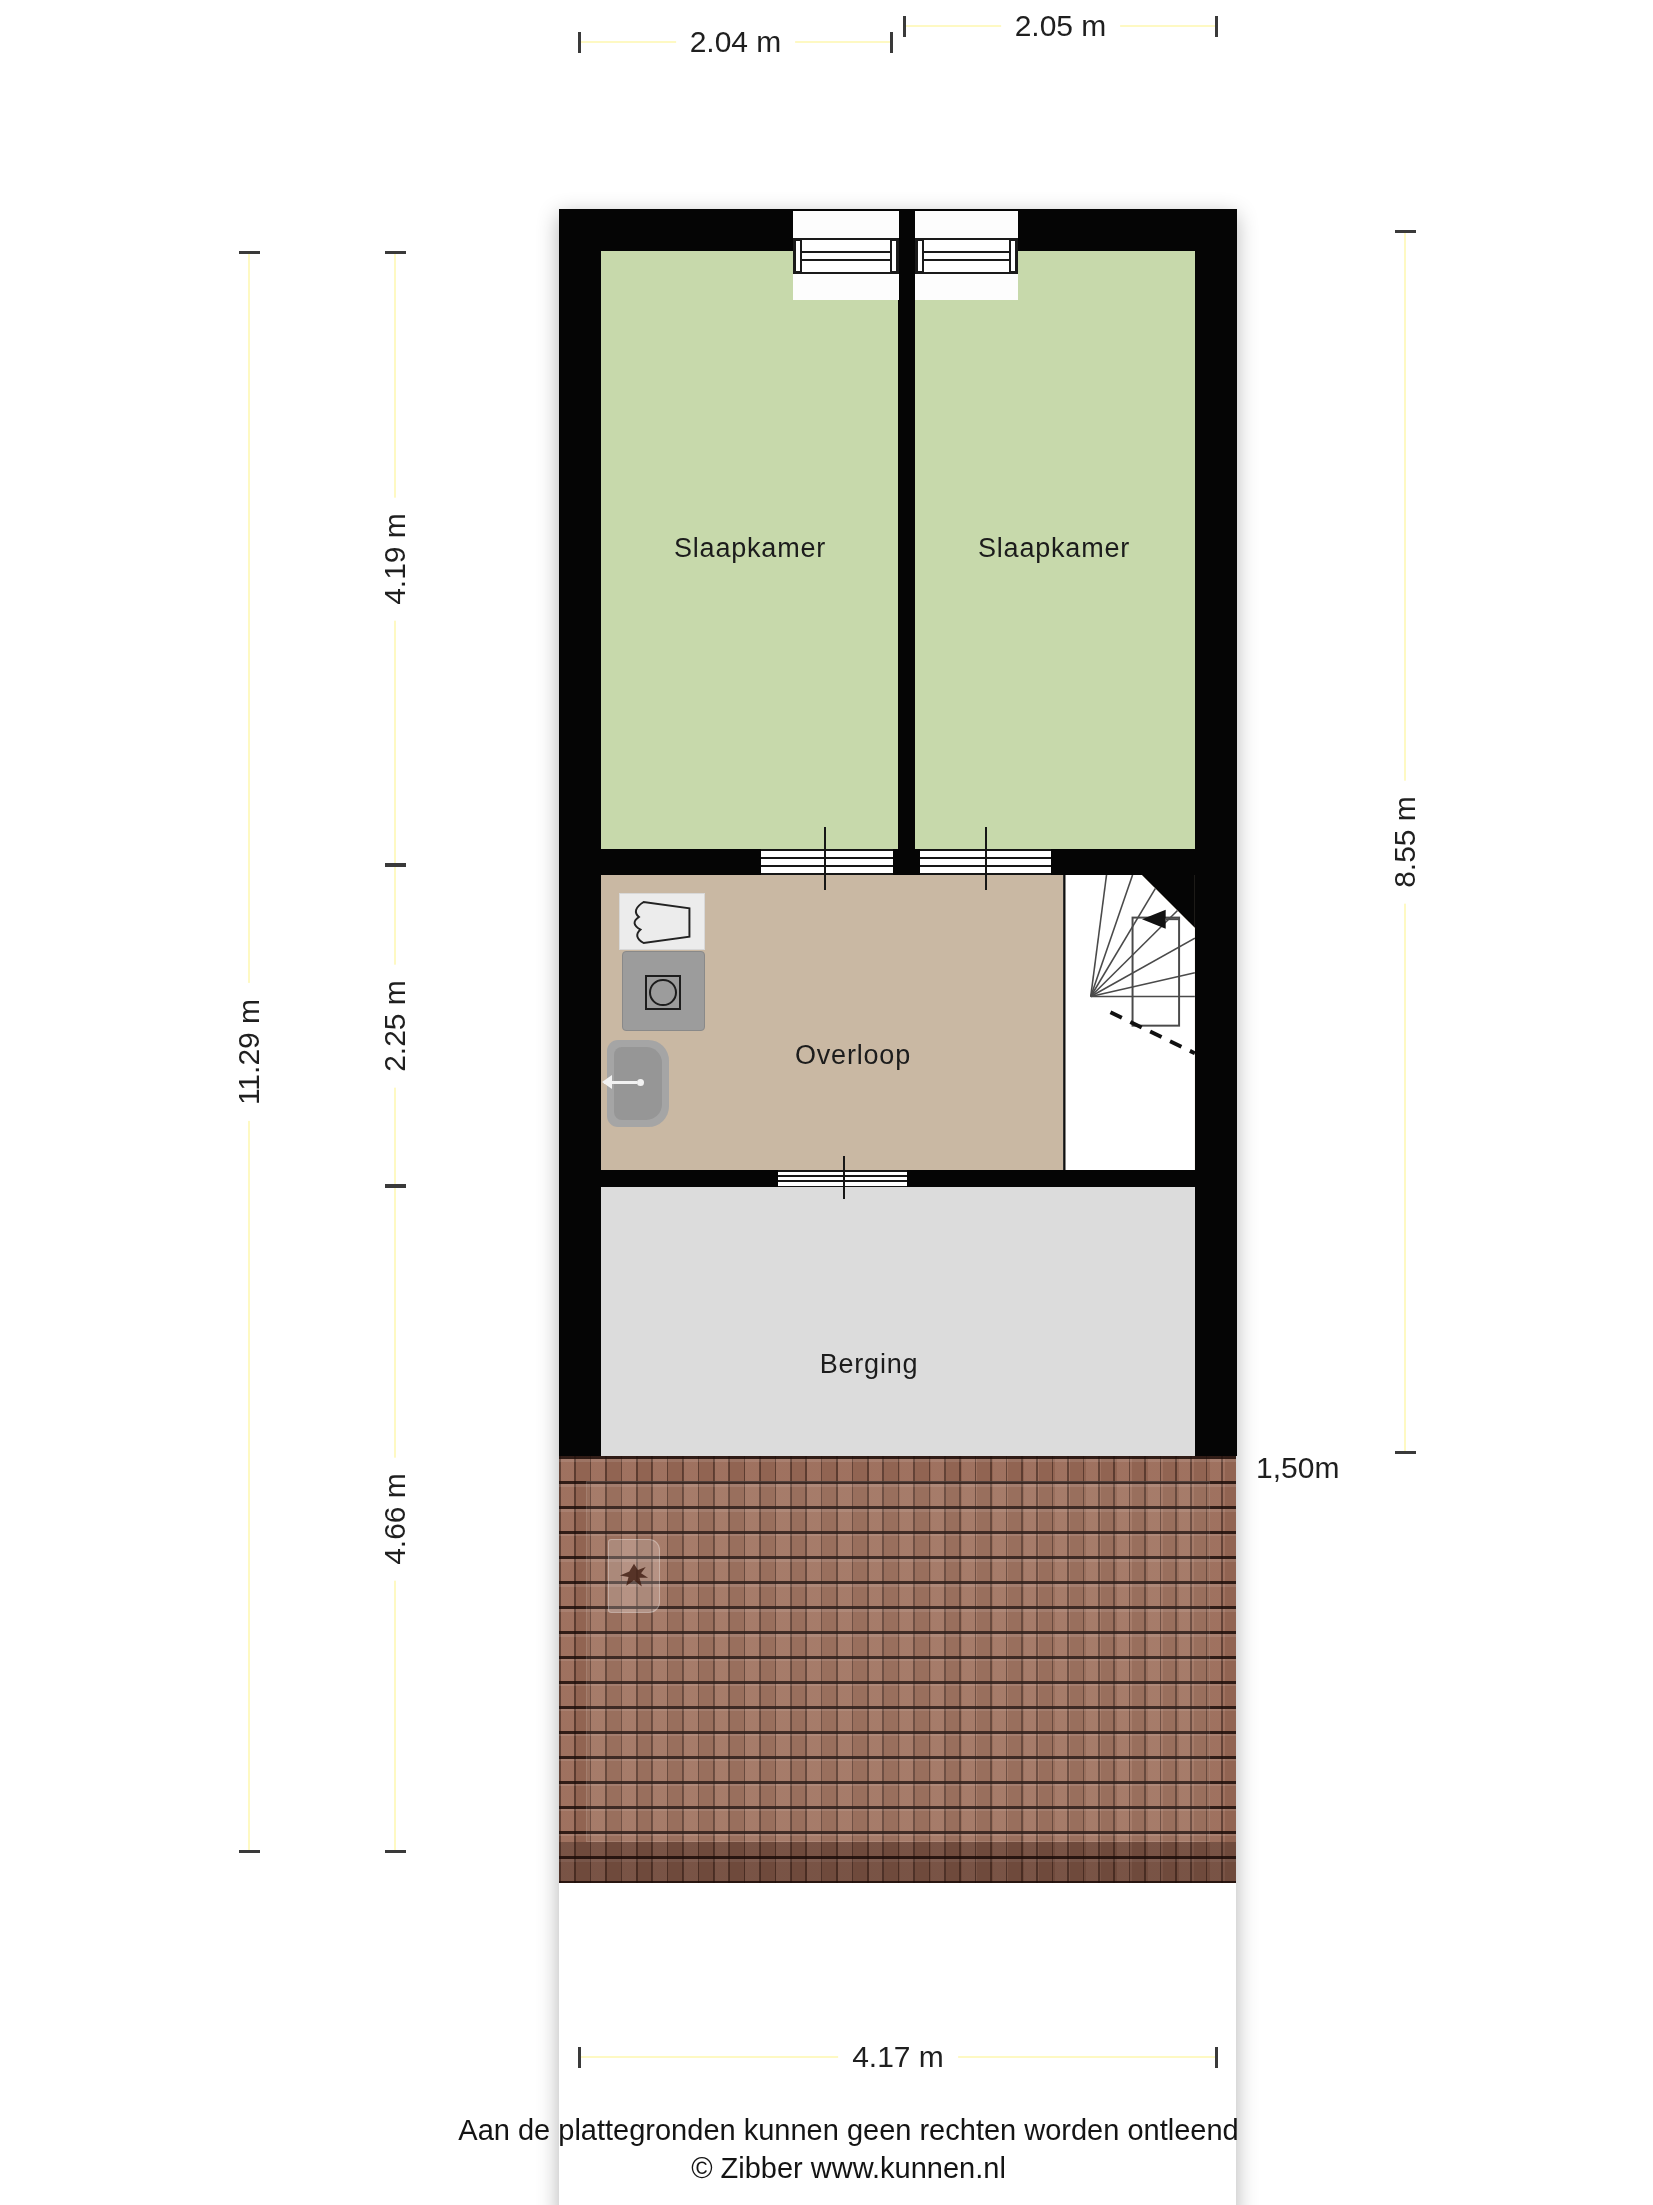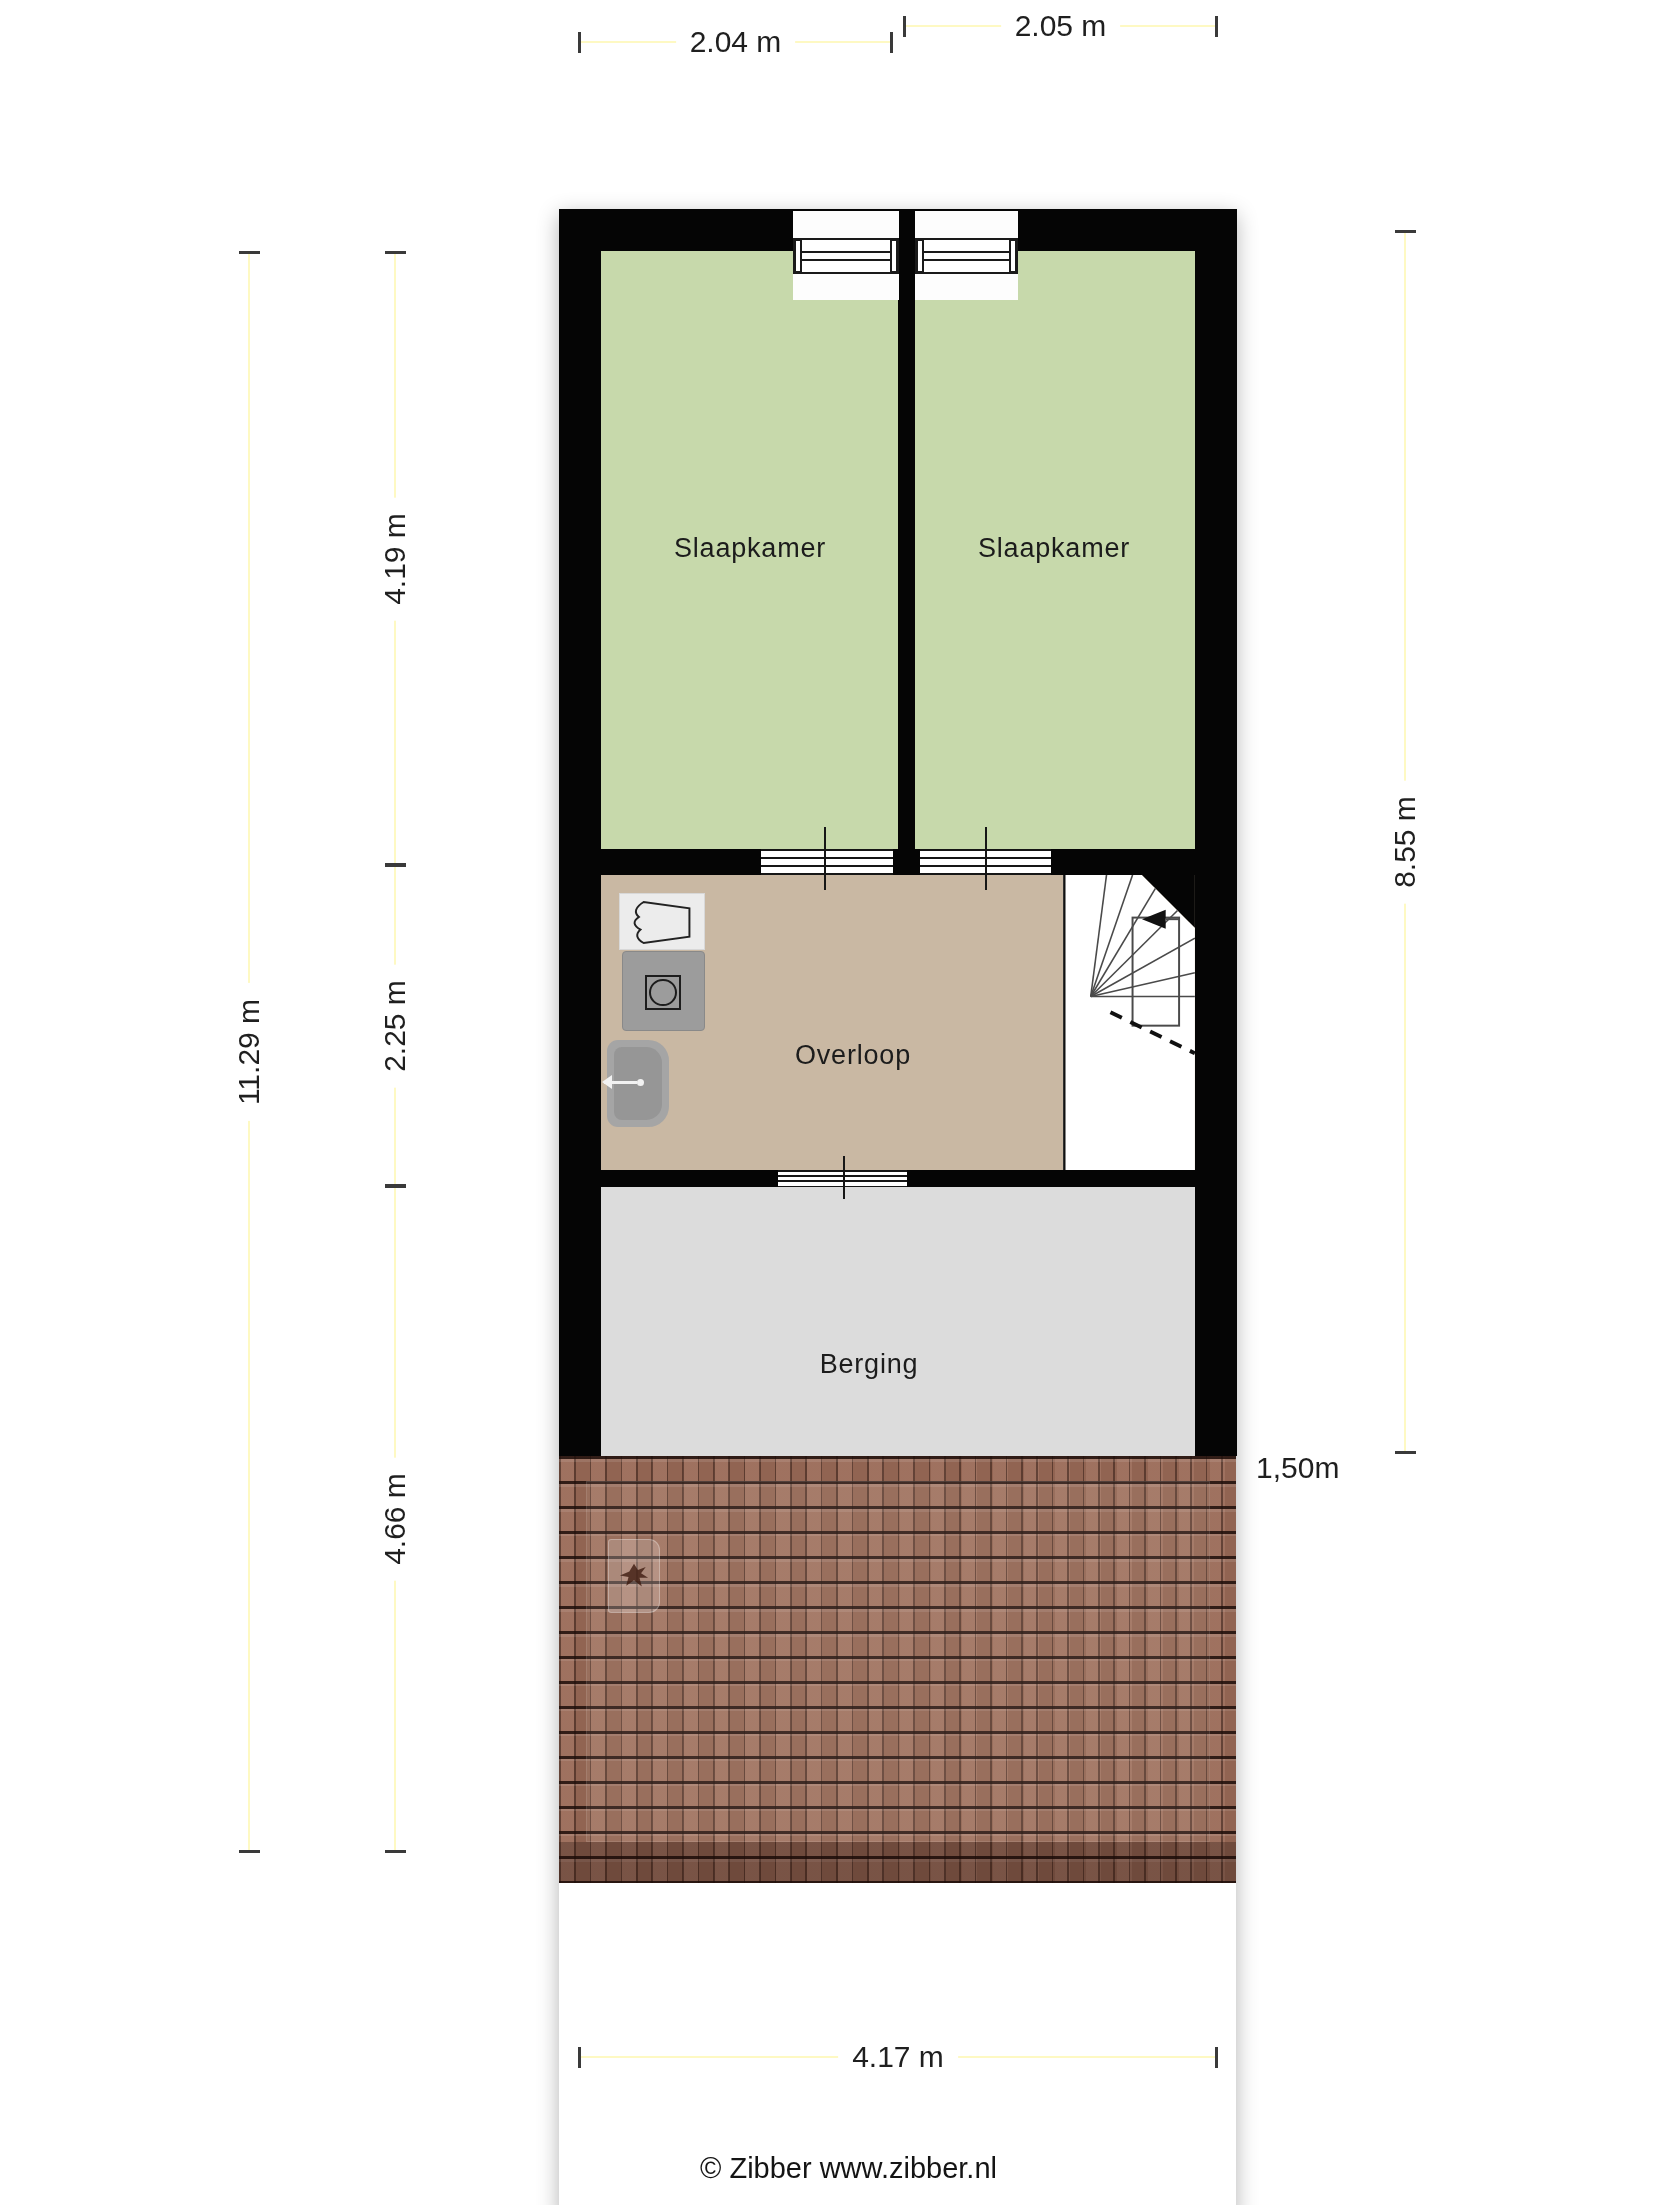--- a/index.html
+++ b/index.html
@@ -204,15 +204,16 @@
   <span class="dim-lbl">8.55 m</span>
 </div>
 
 <div class="dim-h" style="left:579px;top:2056px;width:638px;text-align:right;">
   <span class="dim-lbl">4.17 m</span>
 </div>
 
 <div class="free-label" style="left:1256px;top:1451px;">1,50m</div>
 
 <div id="footer" style="top:2114px;height:87px;">
-  <div class="line line2">© Zibber www.zibber.nl</div>
+  <div class="line line1">Aan de plattegronden kunnen geen rechten worden ontleend</div>
+  <div class="line line2">© Zibber www.kunnen.nl</div>
 </div>
 
 
 </body></html>

